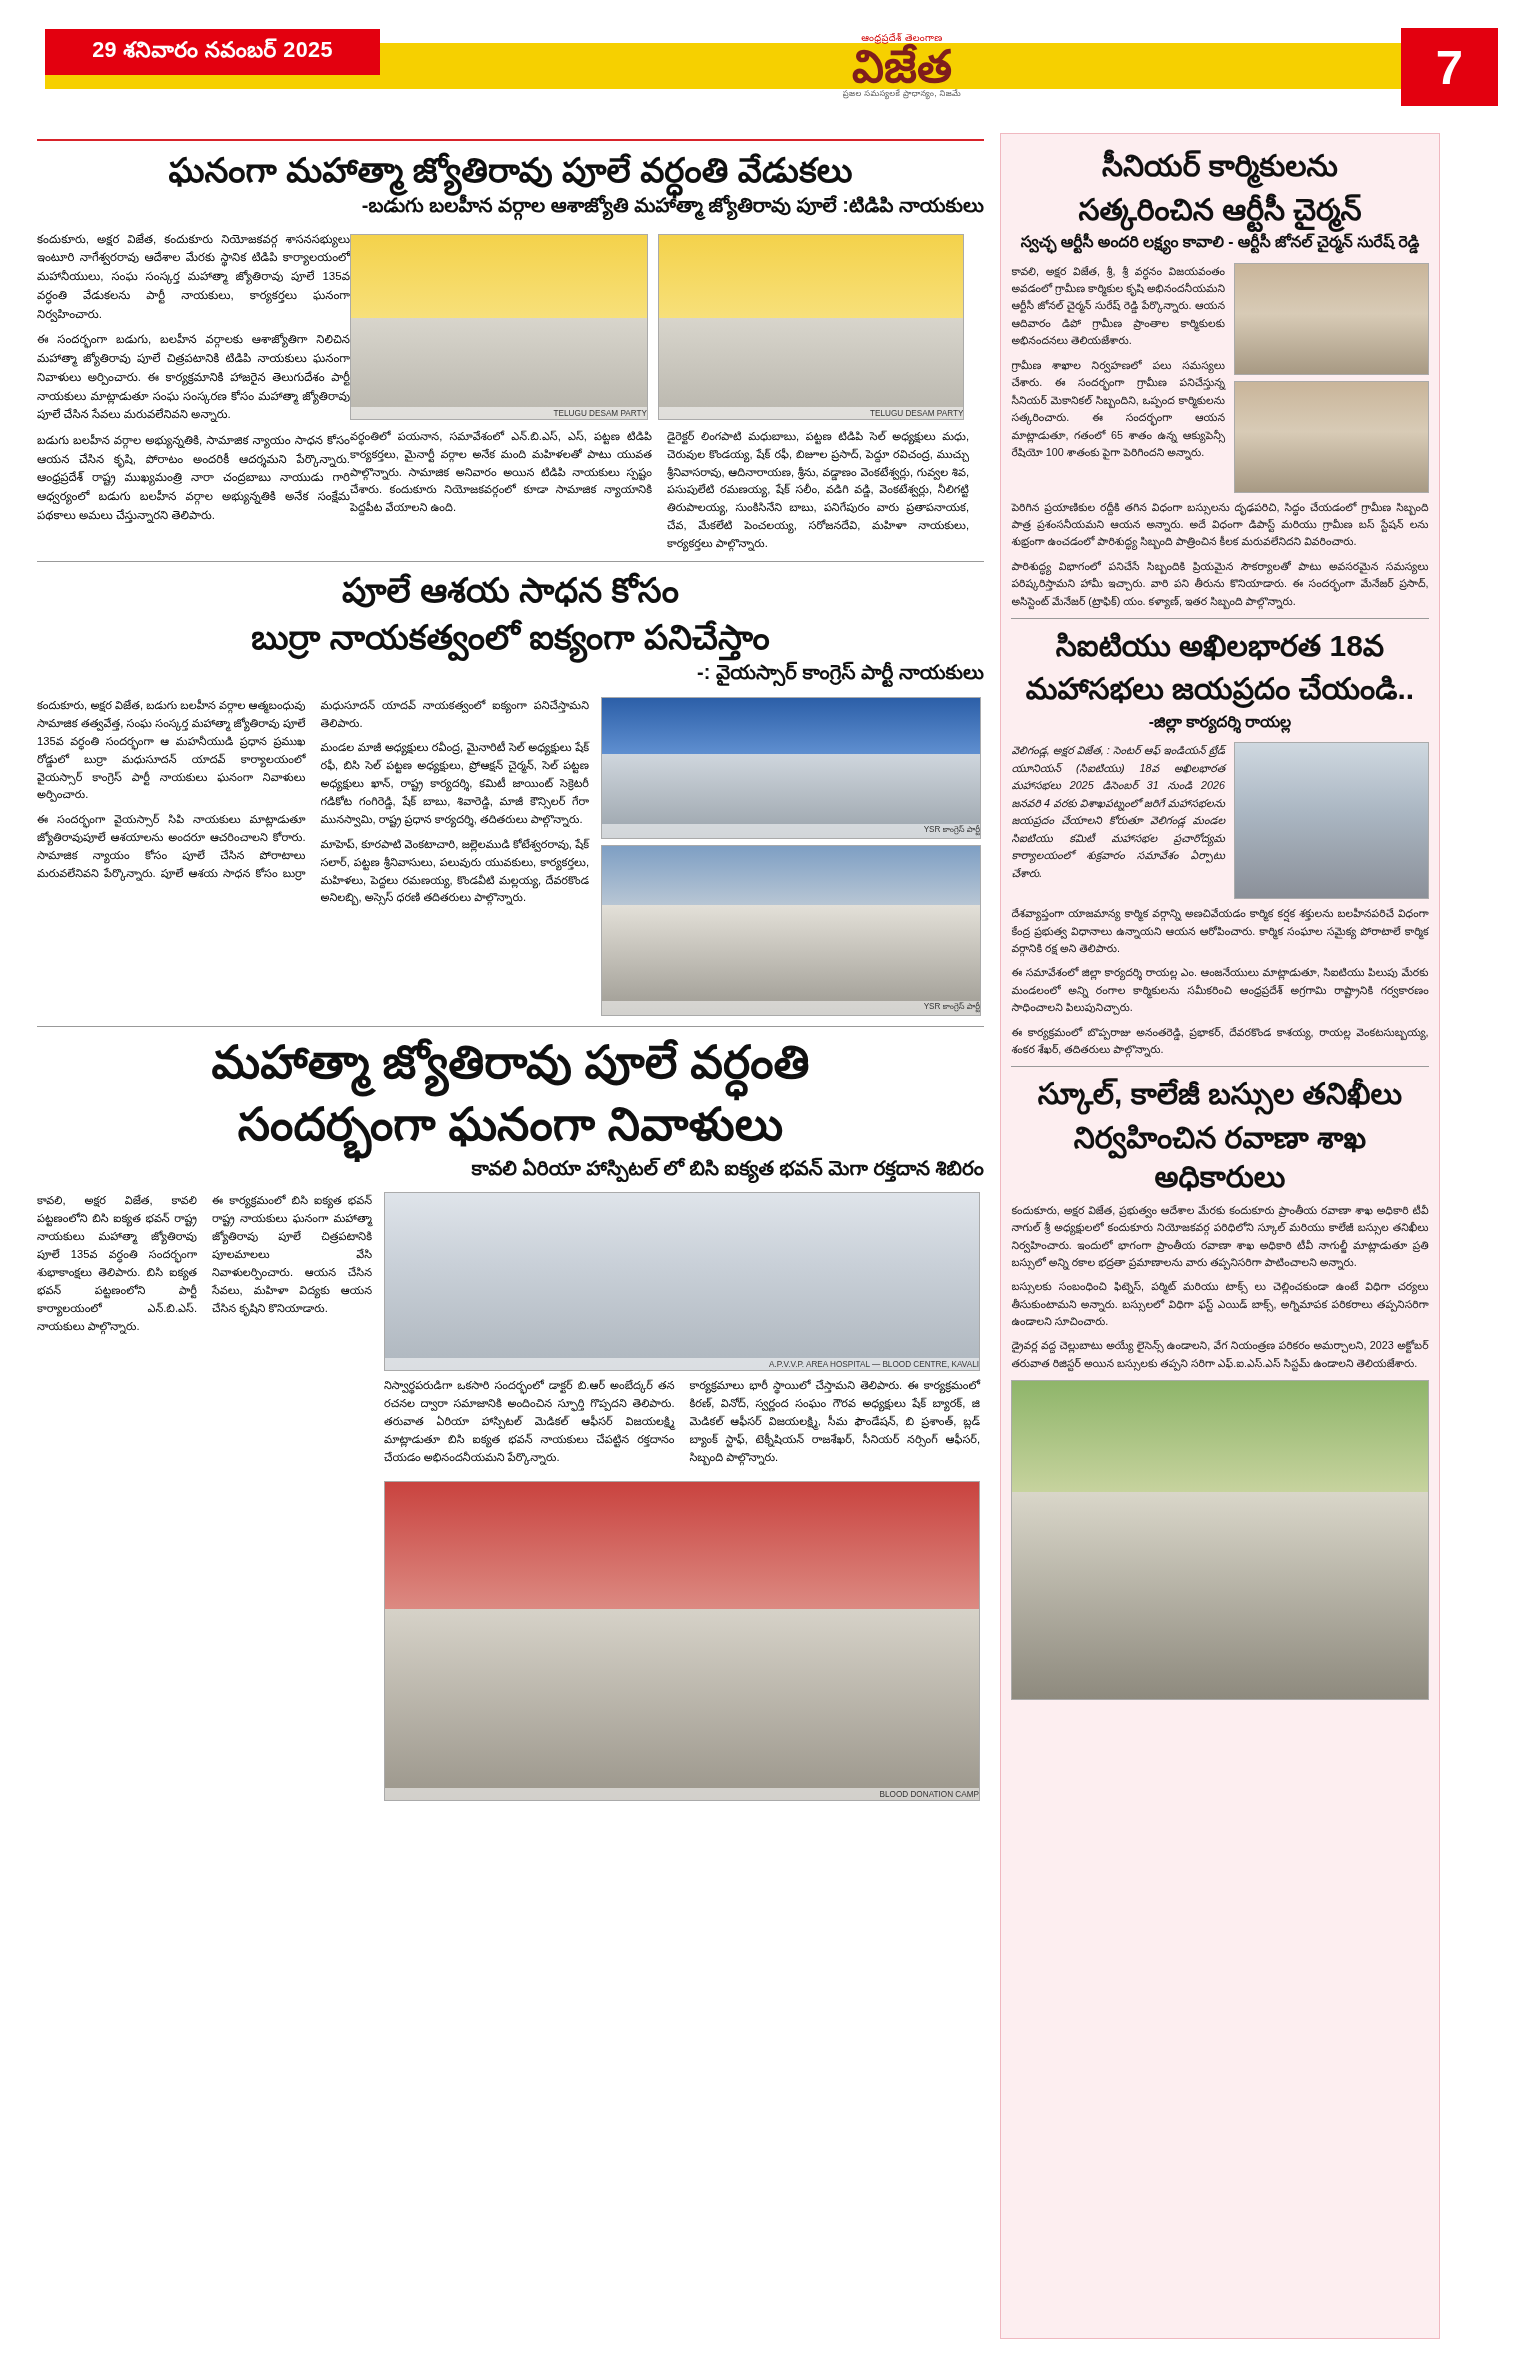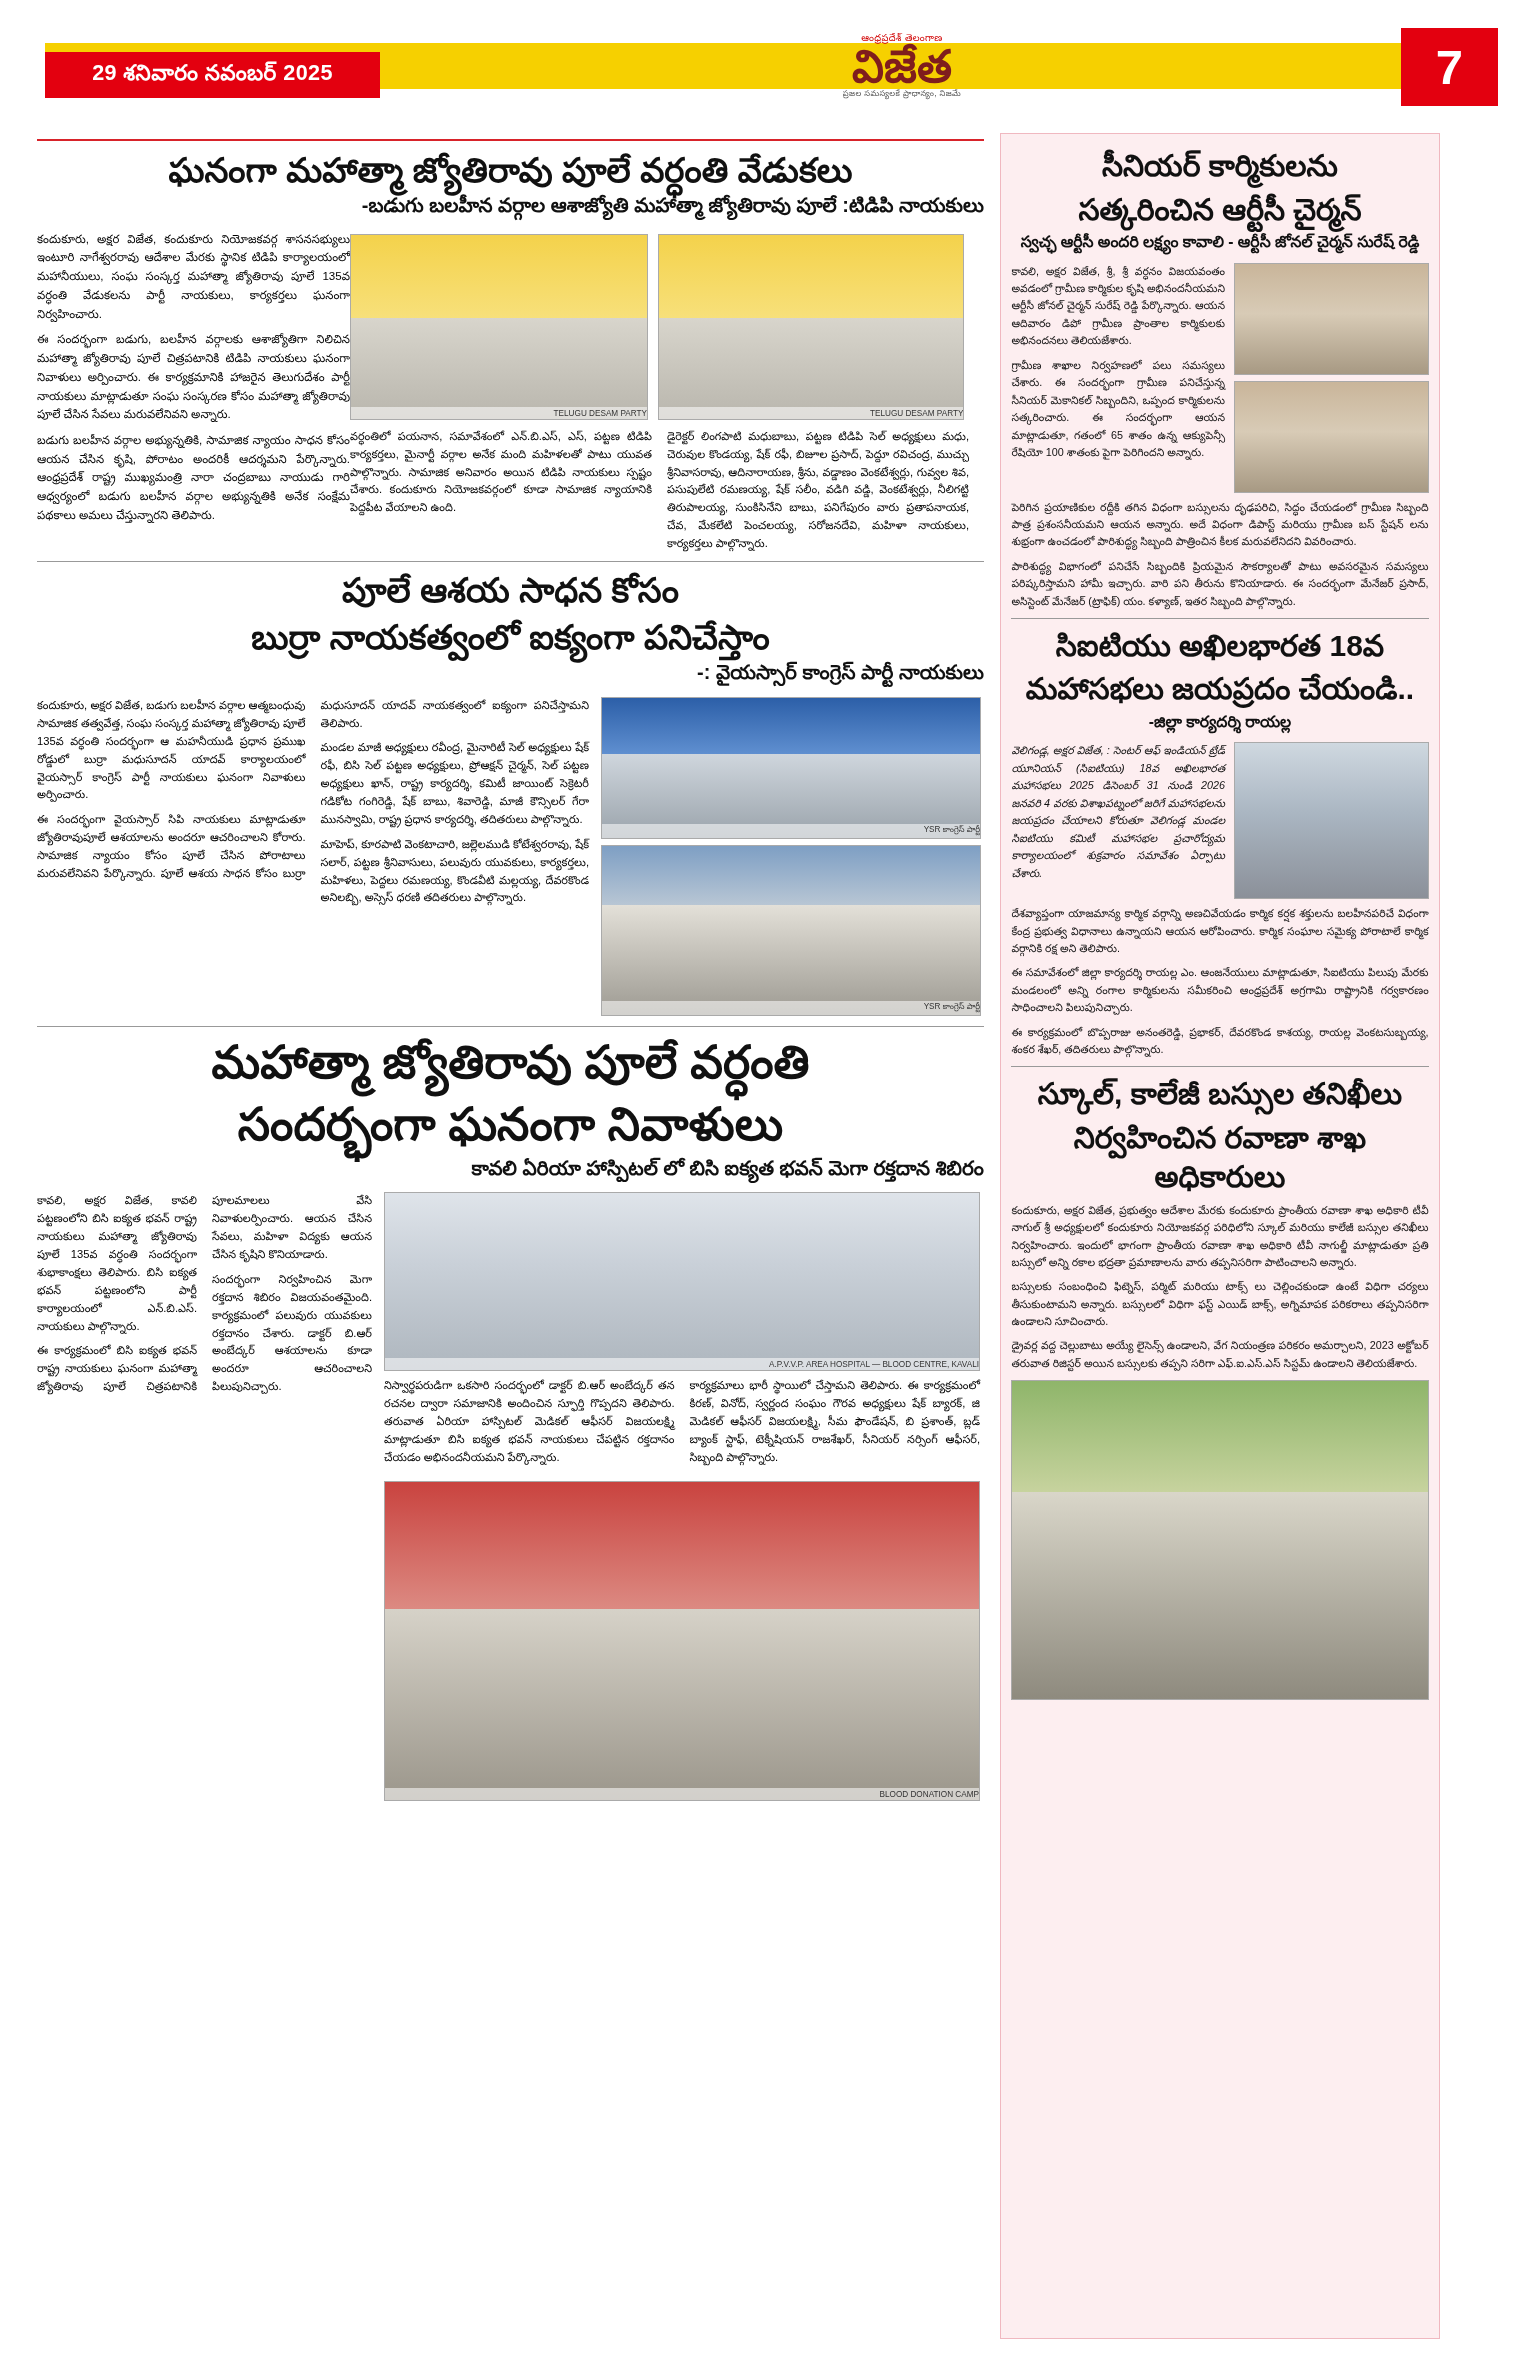--- a/index.html
+++ b/index.html
@@ -4,21 +4,21 @@
 <style>
   html,body{margin:0;padding:0;background:#bdbdbd;}
   body{font-family:"Liberation Sans", sans-serif;}
   .page{
     width:1541px;height:2377px;background:#ffffff;position:relative;
     box-sizing:border-box;padding:0;overflow:hidden;margin:0 auto;
   }
   
   .masthead{position:absolute;left:0;top:0;width:1541px;height:127px;}
   .mast-band{position:absolute;left:45px;top:43px;width:1453px;height:46px;background:#f6d000;}
-  .date-box{position:absolute;left:45px;top:52px;width:335px;height:46px;background:#e3000f;
+  .date-box{position:absolute;left:45px;top:29px;width:335px;height:46px;background:#e3000f;
             display:flex;align-items:center;justify-content:center;}
   .date-text{color:#ffffff;font-size:21.6px;font-weight:bold;letter-spacing:0.4px;}
   .logo-wrap{position:absolute;left:790px;top:25px;width:224px;height:82px;
              display:flex;flex-direction:column;align-items:center;justify-content:center;}
   .logo-small{font-size:9.7px;color:#d10000;letter-spacing:0.4px;}
   .logo-main{font-size:45px;color:#7f1d1d;font-weight:bold;line-height:.95;}
   .logo-sub{font-size:8.2px;color:#555;letter-spacing:0.4px;}
   .pagenum-box{position:absolute;left:1401px;top:28px;width:97px;height:78px;background:#e3000f;
                display:flex;align-items:center;justify-content:center;}
   .pagenum{color:#ffffff;font-size:49px;font-weight:bold;}
@@ -139,21 +139,20 @@
         <div class="hr-thin"></div>
         <h1 class="head big">మహాత్మా జ్యోతిరావు పూలే వర్ధంతి</h1>
         <h1 class="head big">సందర్భంగా ఘనంగా నివాళులు</h1>
         <h2 class="sub">కావలి ఏరియా హాస్పిటల్ లో బిసి ఐక్యత భవన్ మెగా రక్తదాన శిబిరం</h2>
 
         <div style="display:flex;gap:12px;">
           <div style="width:335px;">
             <div style="column-count:2;column-gap:15px;font-size:11.2px;line-height:1.6;text-align:justify;">
               <p>కావలి, అక్షర విజేత, కావలి పట్టణంలోని బిసి ఐక్యత భవన్ రాష్ట్ర నాయకులు మహాత్మా జ్యోతిరావు పూలే 135వ వర్ధంతి సందర్భంగా శుభాకాంక్షలు తెలిపారు. బిసి ఐక్యత భవన్ పట్టణంలోని పార్టీ కార్యాలయంలో ఎన్.బి.ఎస్. నాయకులు పాల్గొన్నారు.</p>
               <p>ఈ కార్యక్రమంలో బిసి ఐక్యత భవన్ రాష్ట్ర నాయకులు ఘనంగా మహాత్మా జ్యోతిరావు పూలే చిత్రపటానికి పూలమాలలు వేసి నివాళులర్పించారు. ఆయన చేసిన సేవలు, మహిళా విద్యకు ఆయన చేసిన కృషిని కొనియాడారు.</p>
-              <p>సందర్భంగా నిర్వహించిన మెగా రక్తదాన శిబిరం విజయవంతమైంది. కార్యక్రమంలో పలువురు యువకులు రక్తదానం చేశారు. డాక్టర్ బి.ఆర్ అంబేద్కర్ ఆశయాలను కూడా అందరూ ఆచరించాలని పిలుపునిచ్చారు.</p>
             </div>
           </div>
           <div style="width:596px;">
             <div class="photo p-hospital" style="width:100%;height:179px;margin-bottom:6px;">
               <div class="ph-label">A.P.V.V.P. AREA HOSPITAL — BLOOD CENTRE, KAVALI</div>
             </div>
             <div style="column-count:2;column-gap:15px;font-size:11.2px;line-height:1.6;text-align:justify;">
               <p>నిస్వార్థపరుడిగా ఒకసారి సందర్భంలో డాక్టర్ బి.ఆర్ అంబేద్కర్ తన రచనల ద్వారా సమాజానికి అందించిన స్ఫూర్తి గొప్పదని తెలిపారు. తరువాత ఏరియా హాస్పిటల్ మెడికల్ ఆఫీసర్ విజయలక్ష్మి మాట్లాడుతూ బిసి ఐక్యత భవన్ నాయకులు చేపట్టిన రక్తదానం చేయడం అభినందనీయమని పేర్కొన్నారు.</p>
               <p>కార్యక్రమాలు భారీ స్థాయిలో చేస్తామని తెలిపారు. ఈ కార్యక్రమంలో కిరణ్, వినోద్, స్వర్ణంద సంఘం గౌరవ అధ్యక్షులు షేక్ బ్యారక్, జి మెడికల్ ఆఫీసర్ విజయలక్ష్మి, సీమ ఫౌండేషన్, బి ప్రశాంత్, బ్లడ్ బ్యాంక్ స్టాఫ్, టెక్నీషియన్ రాజశేఖర్, సీనియర్ నర్సింగ్ ఆఫీసర్, సిబ్బంది పాల్గొన్నారు.</p>
             </div>

